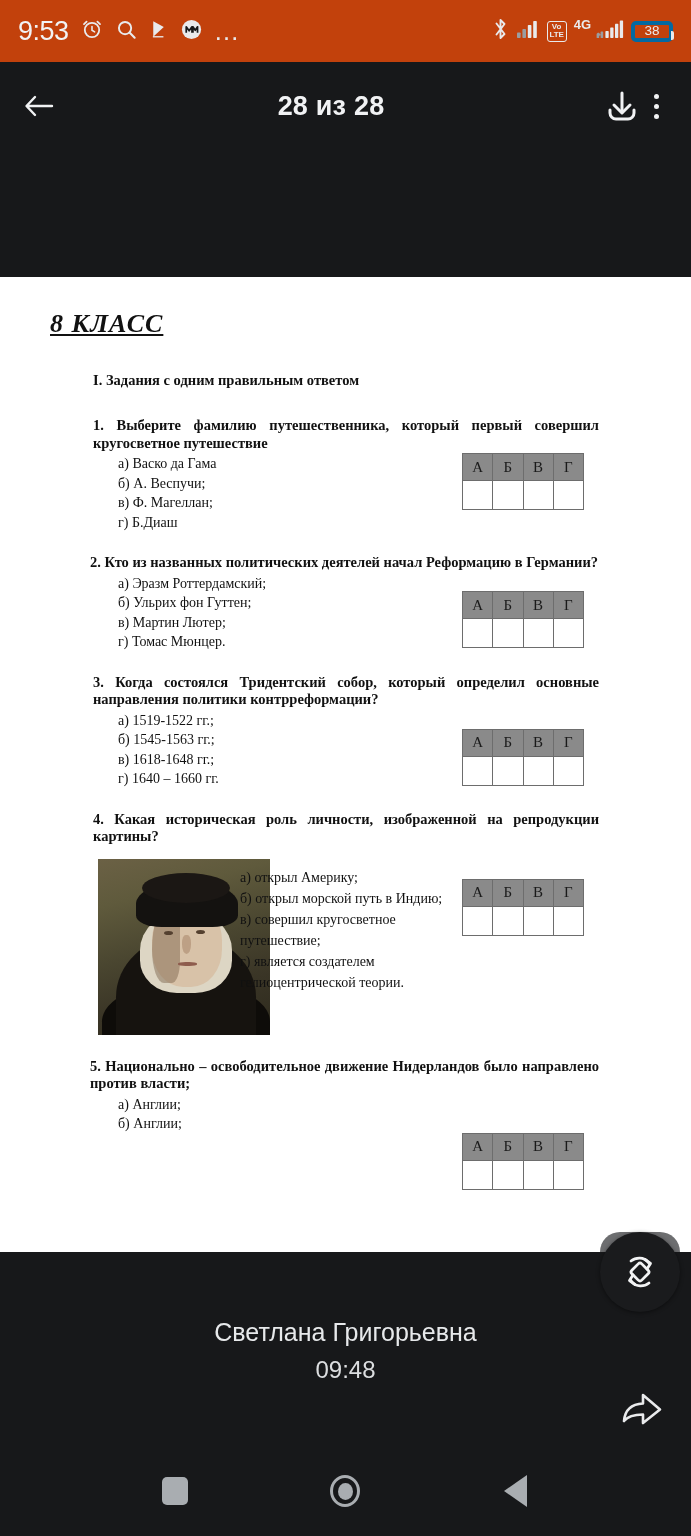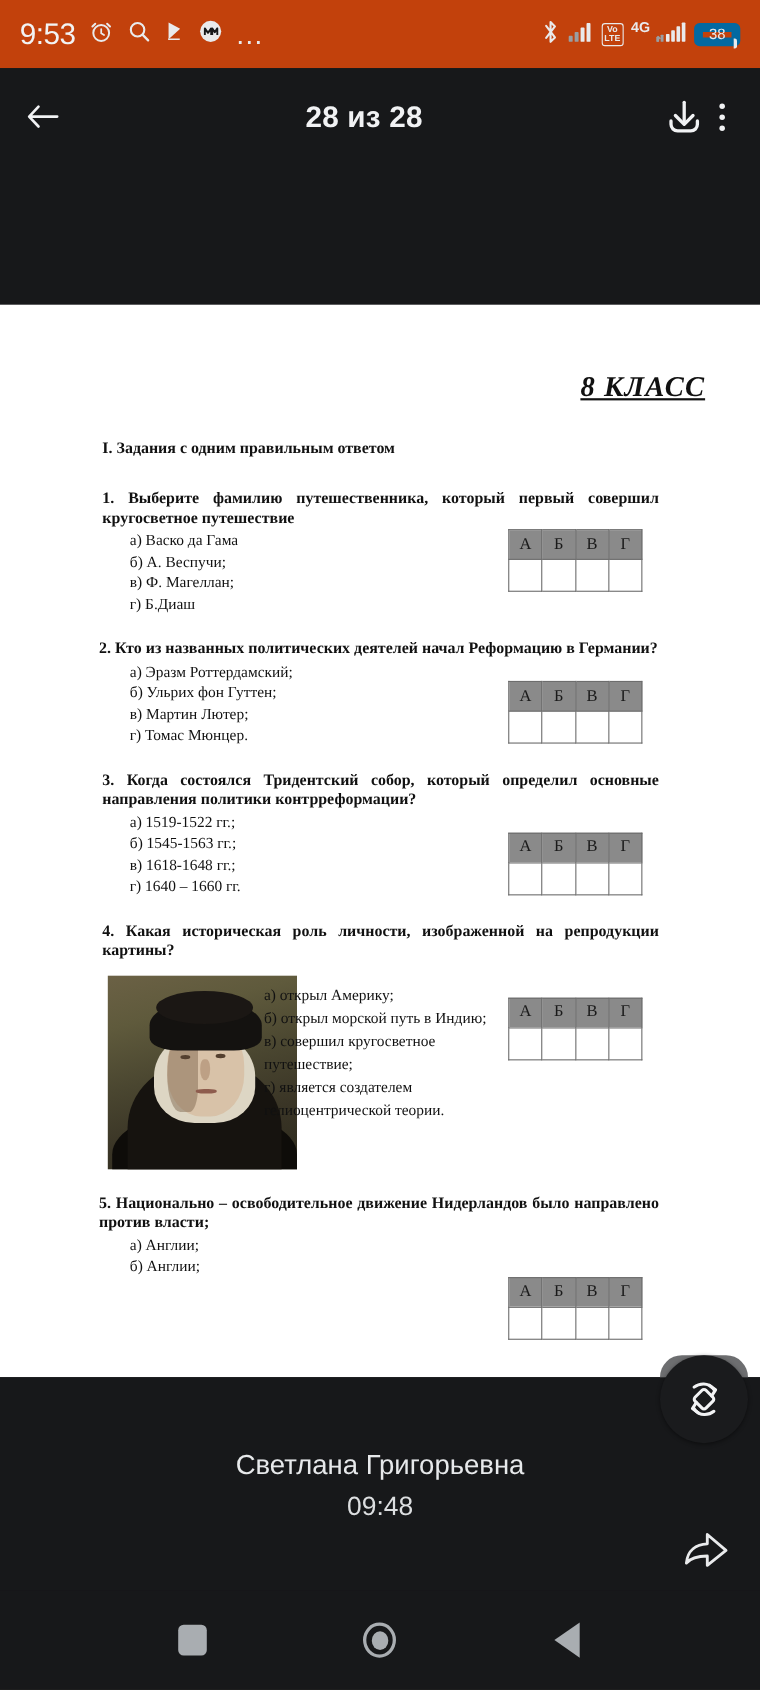--- a/index.html
+++ b/index.html
@@ -38,21 +38,21 @@
     display: flex; flex-direction: column;
     align-items: center; justify-content: center;
     line-height: 8.5px; letter-spacing: 0px;
   }
   .g4-label {
     color: #e9eaec; font-size: 13px; font-weight: 600;
     position: relative; top: -7px; margin-right: -2px;
   }
   .batt {
     width: 42px; height: 21px;
-    border: 8px solid #0369a1; border-radius: 5px;
+    border: 4px solid #0369a1; border-radius: 5px;
     display: flex; align-items: center; justify-content: center;
     position: relative;
   }
   .batt::after {
     content: ''; position: absolute; right: -5px; top: 6px;
     width: 3px; height: 9px; background: #e9eaec; border-radius: 0 2px 2px 0;
   }
   .batt span { color: #e9eaec; font-size: 13.5px; font-weight: 500; line-height: 1; }
   .dots3 { color: #e9eaec; font-size: 26px; line-height: 12px; letter-spacing: 2px; }
 
@@ -80,24 +80,24 @@
     background: #ffffff;
     overflow: hidden;
   }
   .doc {
     position: relative;
     padding: 0 50px;
     color: #111;
     font-family: "Liberation Serif", serif;
   }
   .doc-title {
-    text-align: right;
+    text-align: left;
     font-size: 26px; font-weight: bold; font-style: italic;
     text-decoration: underline;
-    margin-top: 60px;
+    margin-top: 32px;
     letter-spacing: 1px;
   }
   .doc-section {
     font-size: 14.5px; font-weight: bold;
     margin-top: 33px; margin-left: 43px;
   }
 
   .q-block { margin-top: 23px; position: relative; }
   .q-text {
     font-size: 14.5px; font-weight: bold;

